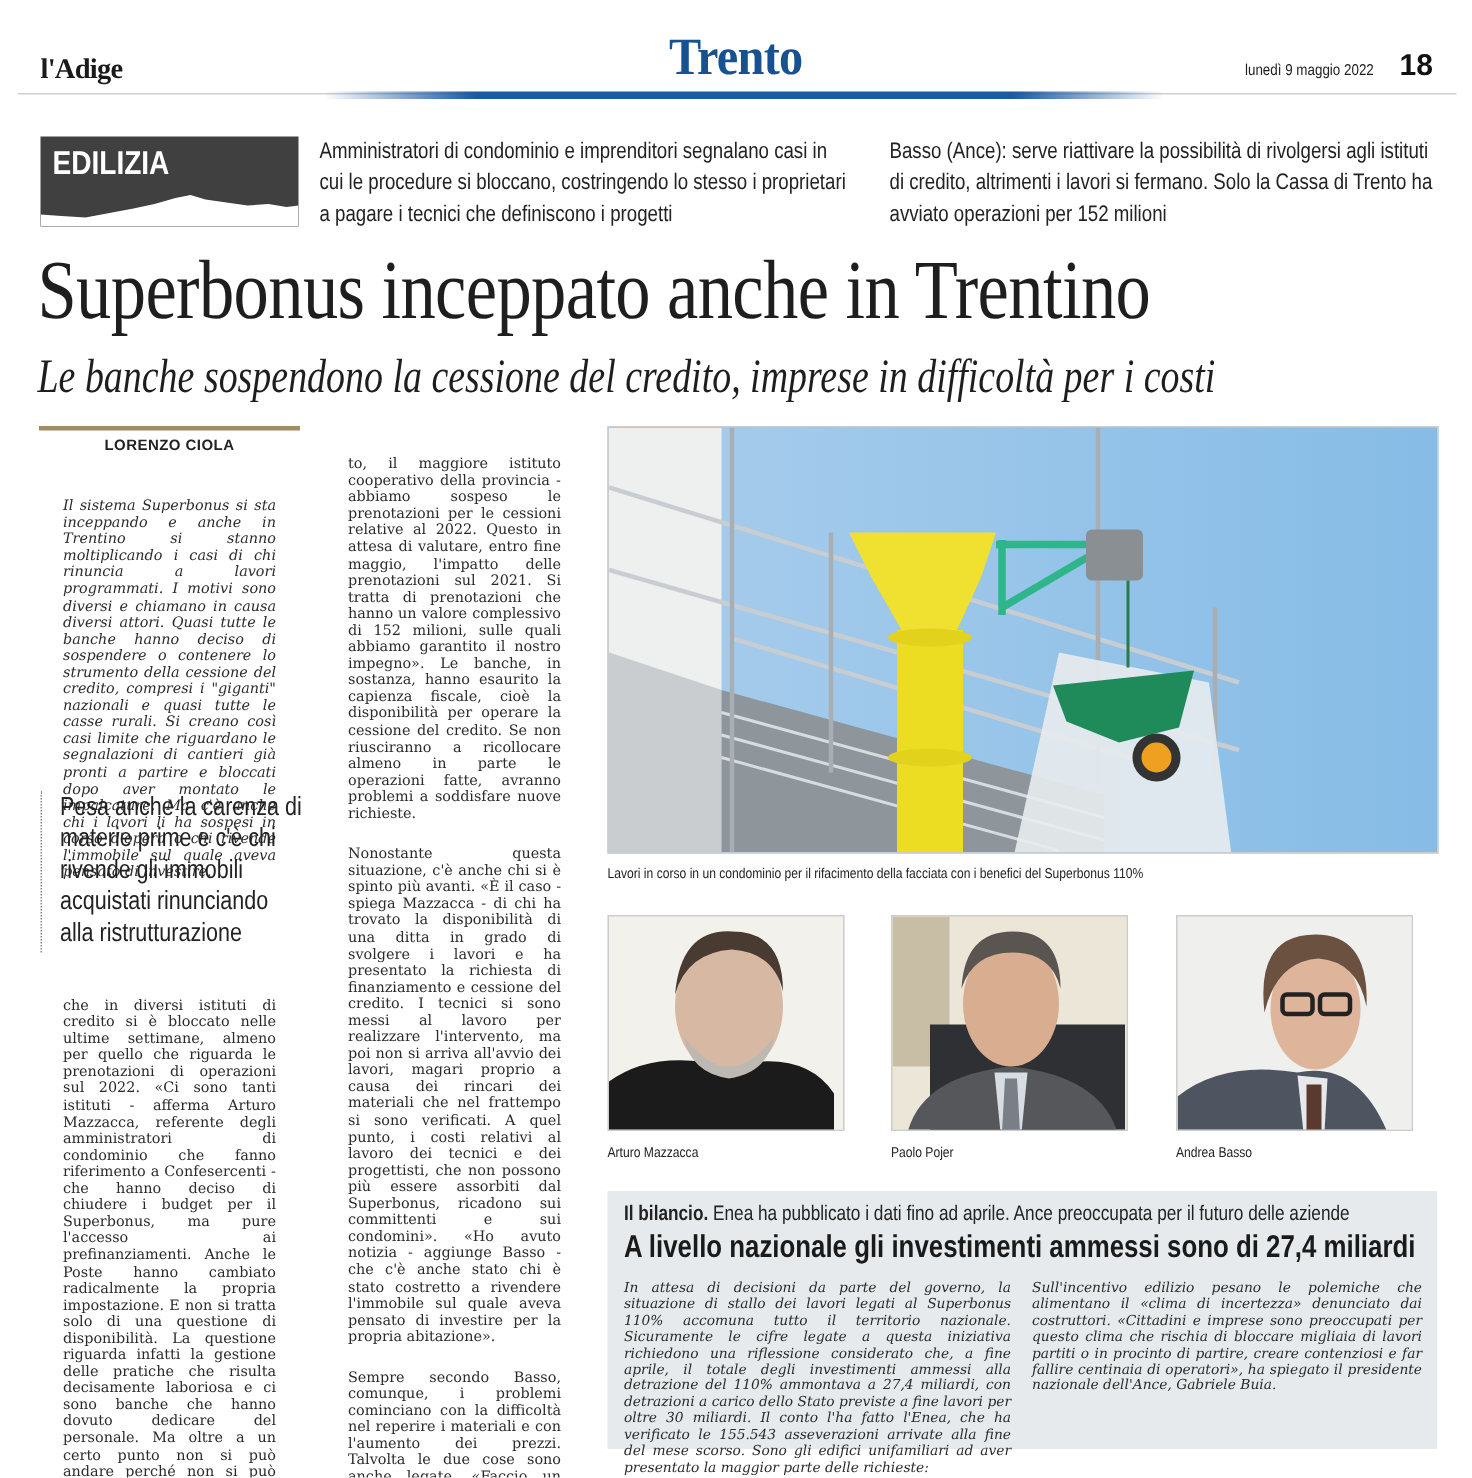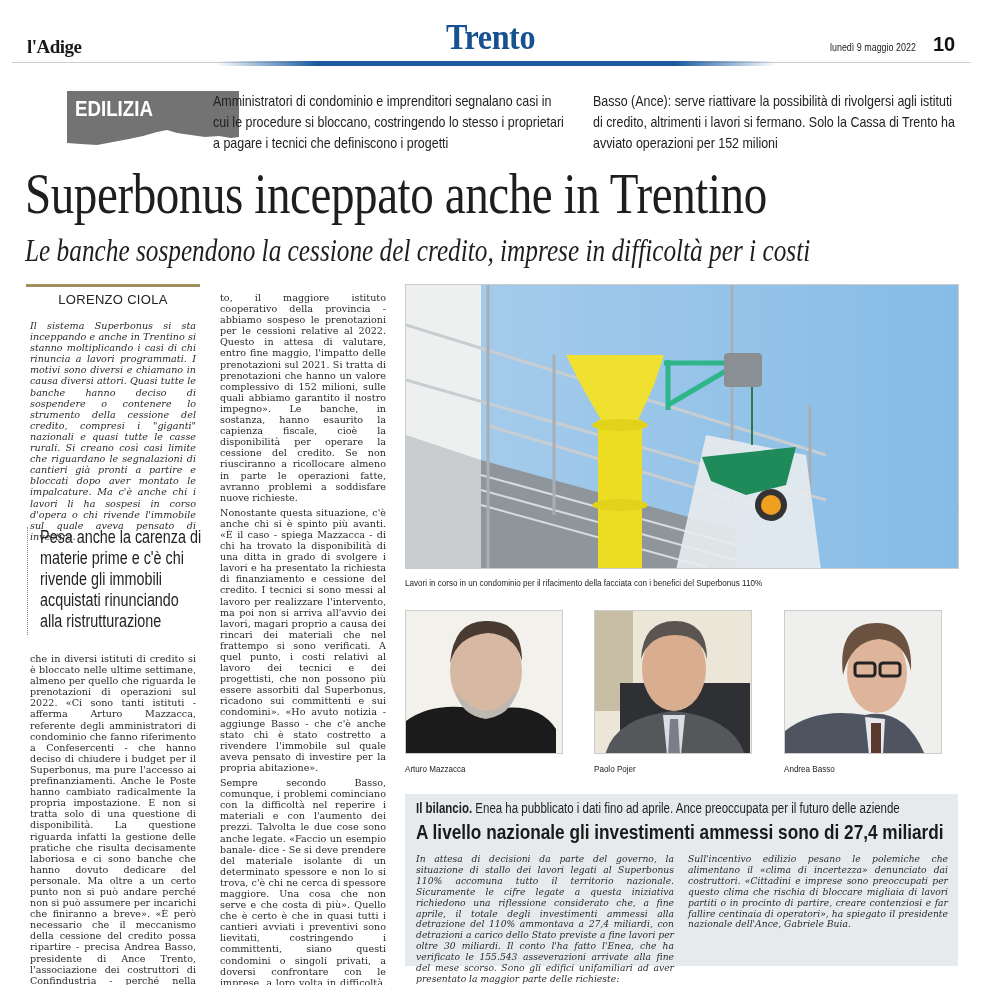--- a/index.html
+++ b/index.html
@@ -9,40 +9,40 @@
   
   .masthead { left:0; top:0; width:981px; height:70px; }
   .logo { left:27px; top:36px; font-family:"Liberation Serif", serif; font-size:19px; font-weight:bold; color:#1a1a1a; letter-spacing:-0.5px; }
   .section-title { left:0; width:981px; top:18px; text-align:center; font-family:"Liberation Serif", serif; font-weight:bold; font-size:35px; color:#17518f; letter-spacing:-0.5px; transform:scaleX(0.92); }
   .date { left:830px; top:41px; font-family:"Liberation Sans", sans-serif; font-size:10.5px; color:#222; transform:scaleX(0.85); transform-origin:left; }
   .page-num { left:933px; top:33px; font-family:"Liberation Sans", sans-serif; font-weight:bold; font-size:20px; color:#111; }
   .rule-thin { left:12px; top:62px; width:959px; height:1px; background:#cfcfcf; }
   .rule-blue-wide { left:112px; top:61px; width:302px; height:5px; background:linear-gradient(to right, rgba(26,90,160,0) 0%, #1a5aa0 18%, #1a5aa0 82%, rgba(26,90,160,0) 100%); width:302px; }
 
   
-  .kicker-box { left:27px; top:91px; width:172px; height:60px; background:#737373; overflow:hidden;margin-left:40px; }
+  .kicker-box { left:27px; top:91px; width:172px; height:60px; background:#404040; overflow:hidden; }
   .kicker-label { left:8px; top:5px; font-family:"Liberation Sans", sans-serif; font-weight:bold; font-size:22px; color:#fff; transform:scaleX(0.85); transform-origin:left; }
   .kicker-mountain { left:0; bottom:0; width:172px; height:24px; }
 
   .summary { font-family:"Liberation Sans", sans-serif; font-size:15px; line-height:21px; color:#222; transform:scaleX(0.83); transform-origin:left top; }
   .summary-1 { left:213px; top:90px; width:425px; }
   .summary-2 { left:593px; top:90px; width:440px; }
 
   .headline { left:25px; top:162px; width:960px; font-family:"Liberation Serif", serif; font-size:56px; color:#1e1e1e; line-height:64px; white-space:nowrap; transform:scaleX(0.84); transform-origin:left top; letter-spacing:-0.5px; }
   .subhead { left:25px; top:230px; width:1200px; font-family:"Liberation Serif", serif; font-style:italic; font-size:32px; line-height:40px; color:#1e1e1e; white-space:nowrap; transform:scaleX(0.79); transform-origin:left top; }
 
   
   .col { font-family:"DejaVu Serif", serif; font-size:9.6px; line-height:11.1px; color:#2a2a2a; text-align:justify; hyphens:auto; }
-  .col p { margin:4px; text-indent:0; }
+  .col p { margin:16px; text-indent:0; }
   .col-1a { left:26px; top:316px; width:174px;font-style:italic; }
   .col-1b { left:26px; top:649px; width:174px; }
   .col-2 { left:216px; top:288px; width:174px; }
 
   .byline-rule { left:26px; top:284px; width:174px; height:3px; background:#a08e5e; }
-  .byline { left:26px; top:292px; width:174px; text-align:center; font-family:"Liberation Sans", sans-serif; font-weight:normal; font-size:13px; color:#222; letter-spacing:0.3px; }
+  .byline { left:26px; top:292px; width:174px; text-align:center; font-family:"Liberation Sans", sans-serif; font-weight:bold; font-size:10px; color:#222; letter-spacing:0.3px; }
 
   .pullquote-border { left:27px; top:527px; width:0; height:108px; border-left:1px dotted #888; }
   .pullquote { left:40px; top:527px; width:200px; font-family:"Liberation Sans", sans-serif; font-size:17.5px; line-height:21px; color:#222; transform:scaleX(0.82); transform-origin:left top; }
 
   
   .photo-main { left:405px; top:284px; width:554px; height:285px; overflow:hidden; background:#8ec0e8; border:1px solid #ccc; box-sizing:border-box; }
   .caption { font-family:"Liberation Sans", sans-serif; font-size:9.5px; color:#222; transform:scaleX(0.85); transform-origin:left top; white-space:nowrap; }
   .caption-main { left:405px; top:577px; }
 
   .portrait { top:610px; width:158px; height:144px; overflow:hidden; border:1px solid #ccc; box-sizing:border-box; }
@@ -64,21 +64,21 @@
   .box-col-1 { left:416px; top:854px; width:258px; }
   .box-col-2 { left:688px; top:854px; width:260px; }
 </style>
 </head>
 <body>
 
 <div class="abs masthead">
   <div class="abs logo">l'Adige</div>
   <div class="abs section-title">Trento</div>
   <div class="abs date">lunedì 9 maggio 2022</div>
-  <div class="abs page-num">10</div>
+  <div class="abs page-num">18</div>
   <div class="abs rule-thin"></div>
   <div class="abs rule-blue-wide" style="left:216px;width:560px;"></div>
 </div>
 
 <div class="abs kicker-box">
   <div class="abs kicker-label">EDILIZIA</div>
   <svg class="abs kicker-mountain" viewBox="0 0 172 24" preserveAspectRatio="none">
     <path d="M0,16 L14,17 L30,18 L46,15 L62,12 L76,9 L90,5 L100,3 L110,6 L124,8 L138,10 L152,9 L164,11 L172,10 L172,24 L0,24 Z" fill="#ffffff"></path>
   </svg>
 </div>

